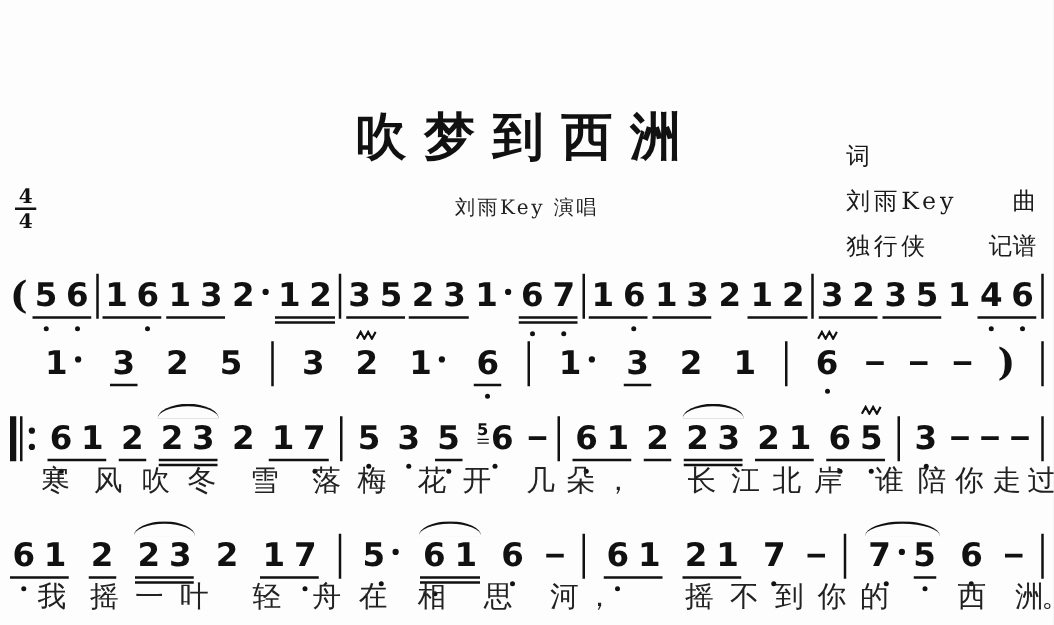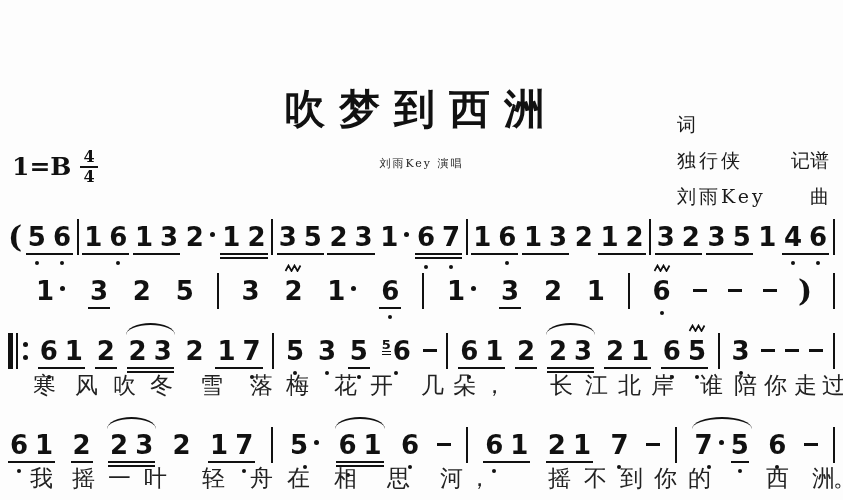--- a/index.html
+++ b/index.html
@@ -1,21 +1,21 @@
 <!DOCTYPE html>
 <html><head>
 <meta charset="utf-8">
 <style>
   html,body{margin:0;padding:0;background:#e8e8e8;}
   .page{position:relative;width:843px;height:500px;background:#fdfdfd;color:#111;
         font-family:"DejaVu Sans",sans-serif;overflow:hidden;margin:0 auto;}
   .title{position:absolute;top:82px;left:0;right:0;text-align:center;
          font-family:"DejaVu Serif",serif;font-weight:bold;font-size:41px;letter-spacing:14px;}
   .subtitle{position:absolute;top:156px;left:0;right:0;text-align:center;
-            font-family:"DejaVu Serif",serif;font-size:11px;letter-spacing:2px;color:#222;}
+            font-family:"DejaVu Serif",serif;font-size:16px;letter-spacing:2px;color:#222;}
   .keysig{position:absolute;top:148px;left:12px;display:flex;align-items:center;gap:9px;
           font-family:"DejaVu Serif",serif;font-weight:bold;font-size:25px;}
   .frac{display:inline-flex;flex-direction:column;align-items:center;font-size:16px;line-height:1.1;}
   .frac .num{border-bottom:2px solid #111;padding:0 3px;}
   .frac .den{padding:0 3px;}
   .credits{position:absolute;top:112px;right:14px;width:152px;
            font-family:"DejaVu Serif",serif;font-size:19px;color:#1a1a1a;}
   .credit-line{display:flex;justify-content:space-between;margin-bottom:10px;}
   .credit-name{letter-spacing:3px;}
   
@@ -45,40 +45,39 @@
   .lyric-char{position:absolute;font-family:"DejaVu Serif",serif;font-size:23px;color:#222;
               line-height:26px;}
 </style>
 </head>
 <body>
 
 <div class="page">
   <div class="title">吹梦到西洲</div>
 
   <div class="keysig">
-    <span>1=B</span>
     <span class="frac">
       <span class="num">4</span>
       <span class="den">4</span>
     </span>
   </div>
 
   <div class="subtitle">刘雨Key 演唱</div>
 
   <div class="credits">
     <div class="credit-line">
       <span>词</span>
     </div>
     <div class="credit-line">
+      <span class="credit-name">刘雨Key</span>
+      <span>曲</span>
+    </div>
+    <div class="credit-line">
       <span class="credit-name">独行侠</span>
       <span>记谱</span>
-    </div>
-    <div class="credit-line">
-      <span class="credit-name">刘雨Key</span>
-      <span>曲</span>
     </div>
   </div>
 
   <div id="score">
       <div class="mrow" style="top: 222px;">
         <span class="paren">(</span>
         <span class="grp">
           <span class="note"><span class="digit">5</span><span class="lodot" style="bottom: -13px;"></span></span>
           <span class="note"><span class="digit">6</span><span class="lodot" style="bottom: -13px;"></span></span>
           <span class="gbeam" style="bottom: -3px;"></span>

